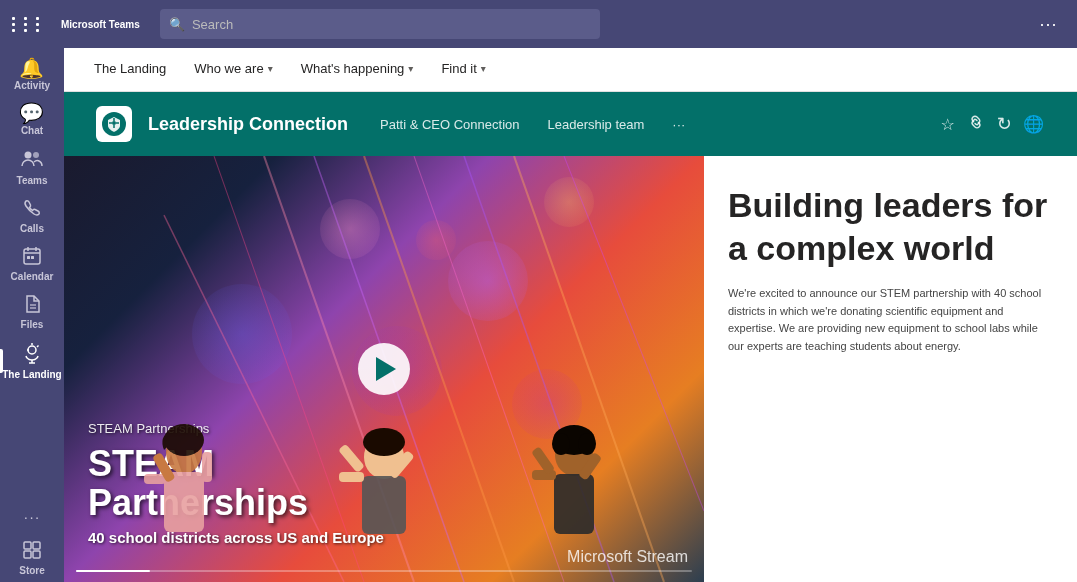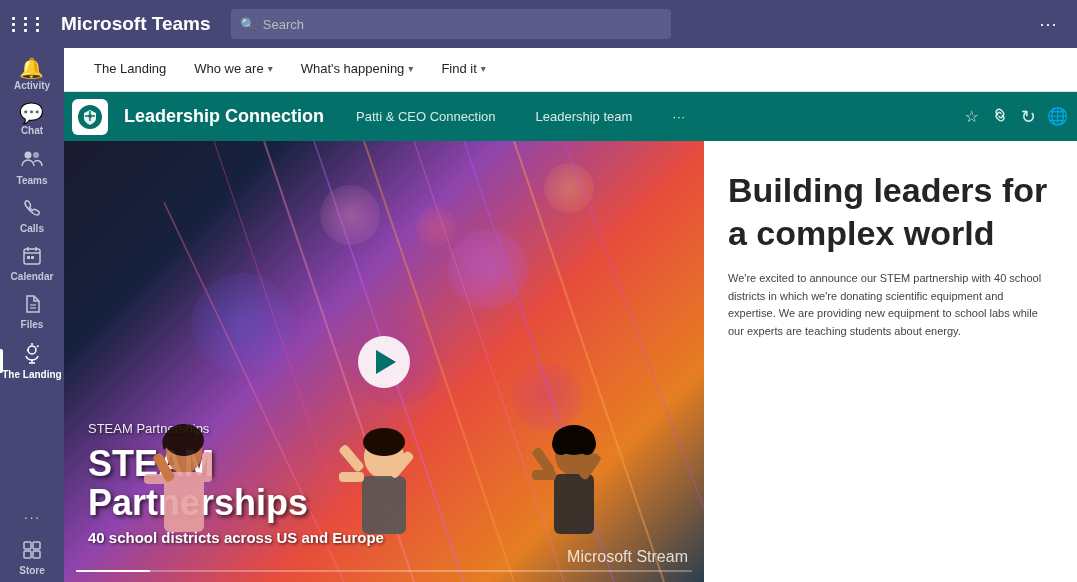--- a/index.html
+++ b/index.html
@@ -22,21 +22,21 @@
       margin-right: 4px;
     }
     .top-bar-grid span {
       width: 3px; height: 3px;
       background: white;
       border-radius: 1px;
       display: block;
     }
     .app-title {
       color: white;
-      font-size: 19px;
+      font-size: 10px;
       font-weight: 600;
       white-space: nowrap;
       margin-right: 8px;
     }
     .search-bar {
       flex: 1;
       max-width: 440px;
       height: 30px;
       background: #5b5c8a;
       border-radius: 4px;
@@ -130,24 +130,24 @@
       color: #252424;
       cursor: pointer;
       border-bottom: 2px solid transparent;
       white-space: nowrap;
     }
     .nav-chevron { font-size: 10px; color: #605e5c; }
 
     
     .app-header {
       background: #037069;
-      height: 49px;
-      display: flex;
-      align-items: center;
-      padding: 0 8px;
+      height: 64px;
+      display: flex;
+      align-items: center;
+      padding: 0 32px;
       gap: 16px;
       flex-shrink: 0;
     }
     .app-logo {
       width: 36px; height: 36px;
       background: white;
       border-radius: 6px;
       display: flex;
       align-items: center;
       justify-content: center;
@@ -156,21 +156,21 @@
       font-weight: bold;
     }
     .app-name {
       color: white;
       font-size: 18px;
       font-weight: 600;
     }
     .app-header-nav {
       display: flex;
       align-items: center;
-      gap: 24px;
+      gap: 12px;
       margin-left: 8px;
     }
     .app-header-nav-item {
       color: rgba(255,255,255,0.85);
       font-size: 13px;
       cursor: pointer;
       padding: 4px 8px;
       border-radius: 4px;
       white-space: nowrap;
     }

